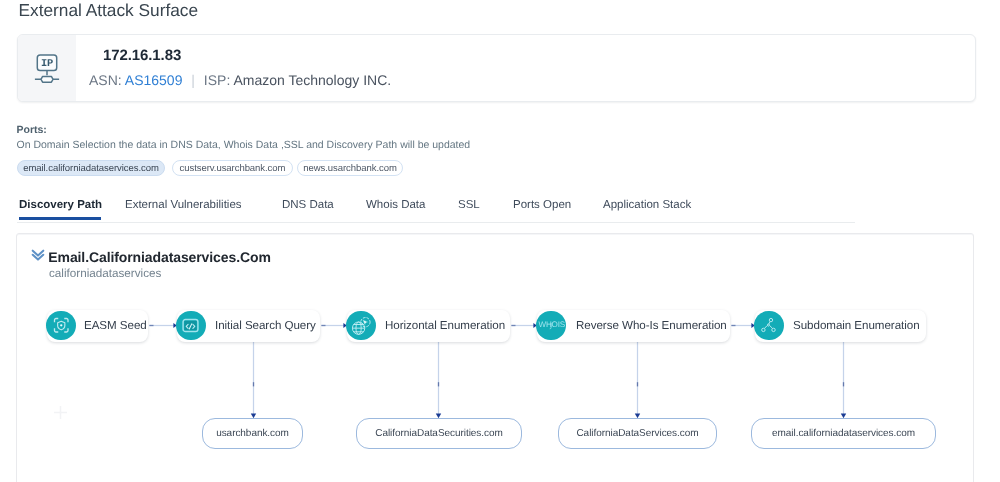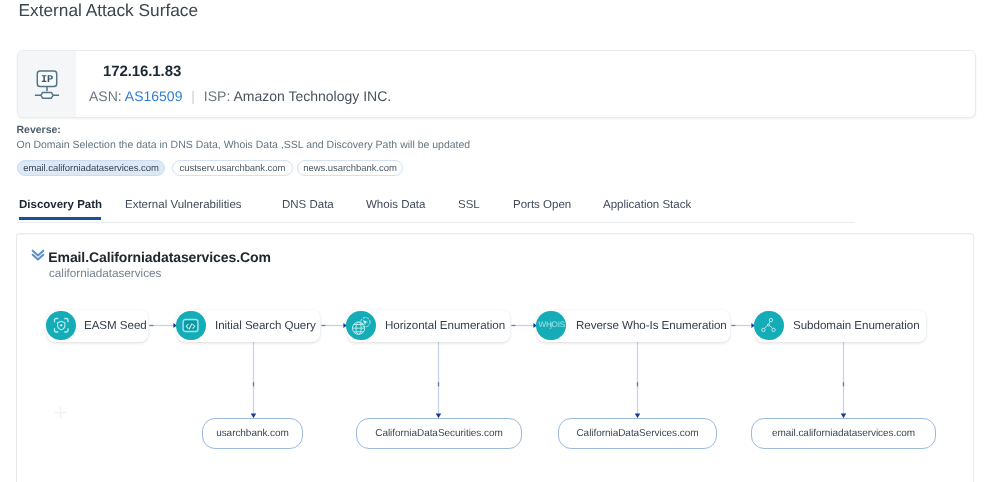--- a/index.html
+++ b/index.html
@@ -13,21 +13,21 @@
   }
   .page { position:relative; width:1000px; height:482px; background:#fff; }
 
   .page-title {
     position:absolute; left:18.5px; top:0px; line-height:20px;
     font-size:17.3px; color:#39454f; font-weight:400;
   }
 
   
   .ip-card {
-    position:absolute; left:17px; top:50px; width:959px; height:68px;
+    position:absolute; left:17px; top:34px; width:959px; height:68px;
     background:#fff; border:1px solid #e9ecef; border-radius:6px;
     box-shadow:0 1px 2px rgba(34,45,63,.07);
     display:flex; align-items:stretch; overflow:hidden;
   }
   .ip-iconbox {
     width:58px; flex:0 0 58px; background:#f5f6f8;
     display:flex; align-items:center; justify-content:center;
   }
   .ip-info { padding-left:13px; display:flex; flex-direction:column; justify-content:center; }
   .ip-addr { font-size:15px; font-weight:700; color:#1e2936; letter-spacing:-0.1px; line-height:15px;margin-left:14px; }
@@ -105,21 +105,21 @@
       <div class="ip-meta">
         <span class="asn-label">ASN:</span>
         <span class="asn-val">AS16509</span>
         <span class="sep">|</span>
         <span class="isp-label">ISP:</span>
         <span class="isp-val">Amazon Technology INC.</span>
       </div>
     </div>
   </div>
 
-  <div class="domain-label">Reverse:</div>
+  <div class="domain-label">Ports:</div>
   <div class="domain-hint">On Domain Selection the data in DNS Data, Whois Data ,SSL and Discovery Path will be updated</div>
   <div class="pill-row" id="pill-row">
       <div class="pill sel" style="width: 148px; left: 17px;">
         <span>email.californiadataservices.com</span>
       </div>
       <div class="pill" style="width: 121px; left: 172px;">
         <span>custserv.usarchbank.com</span>
       </div>
       <div class="pill" style="width: 106px; left: 297px;">
         <span>news.usarchbank.com</span>

